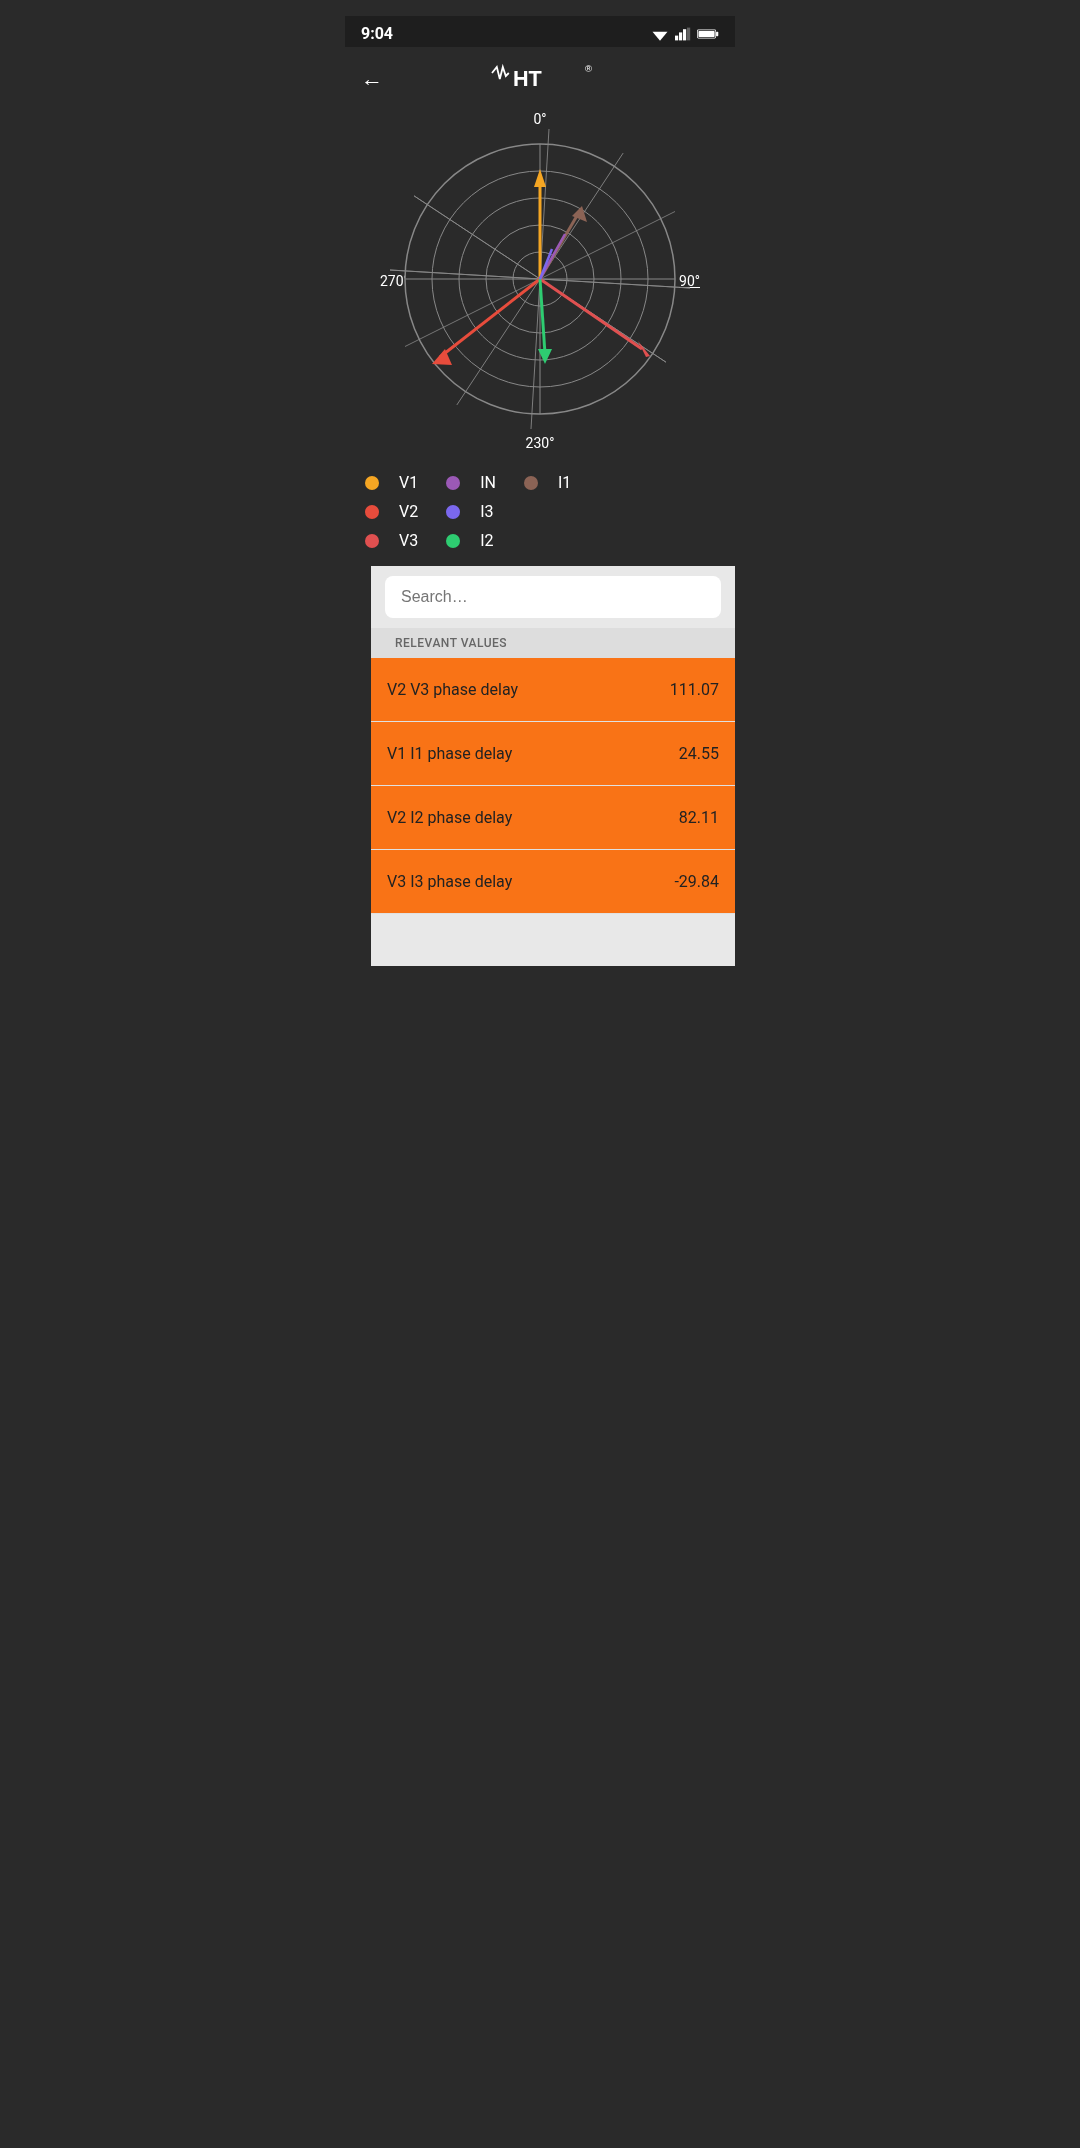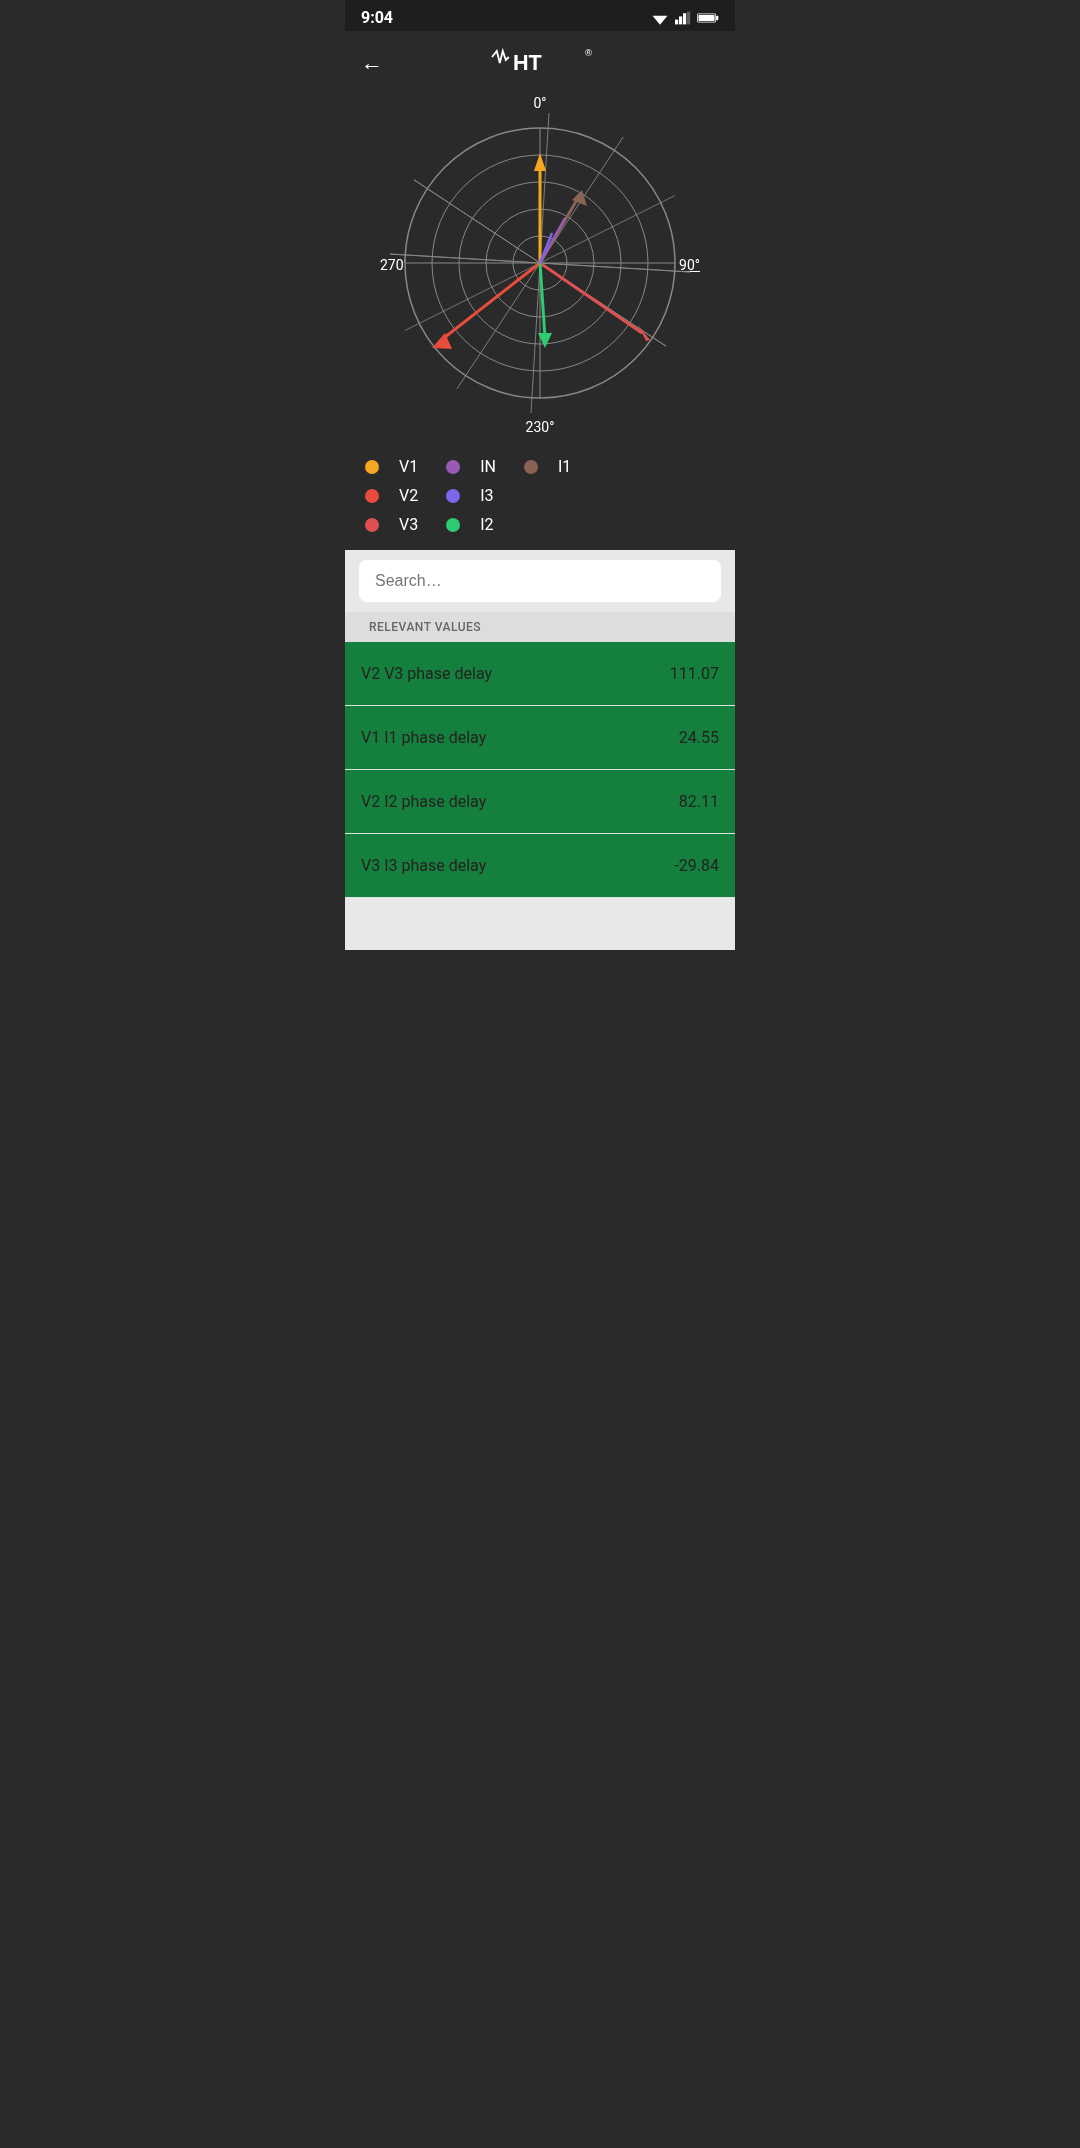--- a/index.html
+++ b/index.html
@@ -14,20 +14,21 @@
       position: relative;
     }
 
     
     .status-bar {
       display: flex;
       justify-content: space-between;
       align-items: center;
       padding: 8px 16px 4px;
       background: #1e1e1e;
+      margin-top: 16px;
     }
     .status-time {
       font-size: 16px;
       font-weight: bold;
       color: #fff;
     }
     .status-icons {
       display: flex;
       gap: 6px;
       align-items: center;
@@ -87,20 +88,21 @@
       width: 14px;
       height: 14px;
       border-radius: 50%;
       flex-shrink: 0;
     }
 
     
     .bottom-area {
       background: #e8e8e8;
       min-height: 400px;
+      margin-left: 26px;
     }
 
     .search-container {
       padding: 10px 14px;
     }
     .search-input {
       width: 100%;
       padding: 12px 16px;
       border-radius: 8px;
       border: none;
@@ -113,21 +115,21 @@
     .section-header {
       background: #ddd;
       padding: 8px 24px;
       font-size: 12px;
       color: #666;
       letter-spacing: 0.5px;
       font-weight: 500;
     }
 
     .value-row {
-      background: #15803d;
+      background: #f97316;
       display: flex;
       justify-content: space-between;
       align-items: center;
       padding: 22px 16px;
       border-bottom: 1px solid #e0e0e0;
     }
     .value-label {
       font-size: 16px;
       color: #222;
     }

